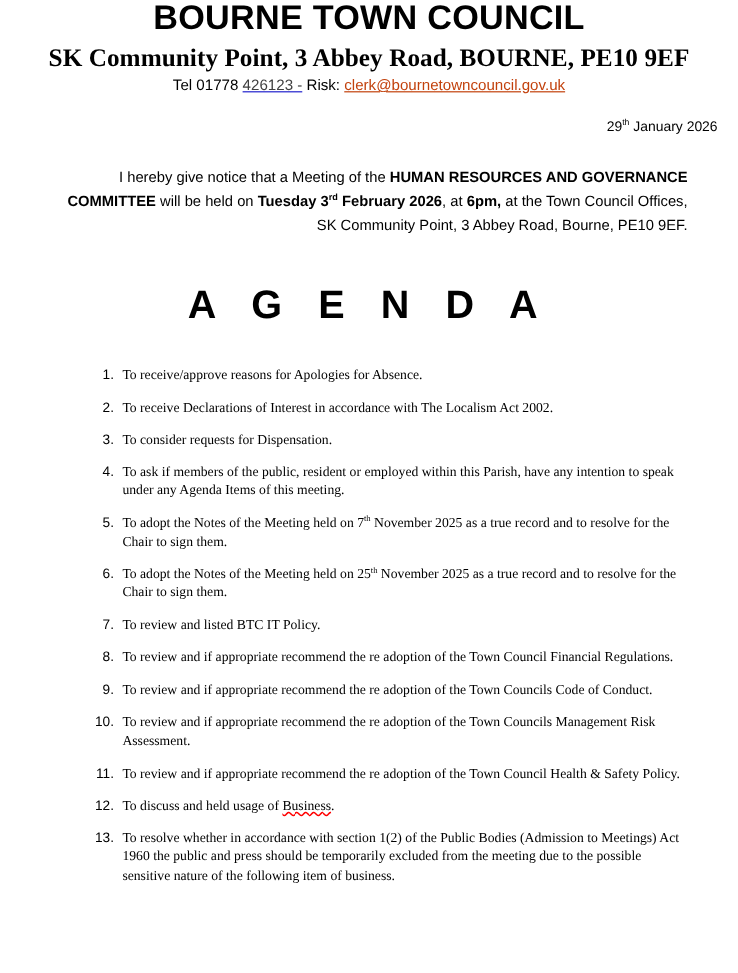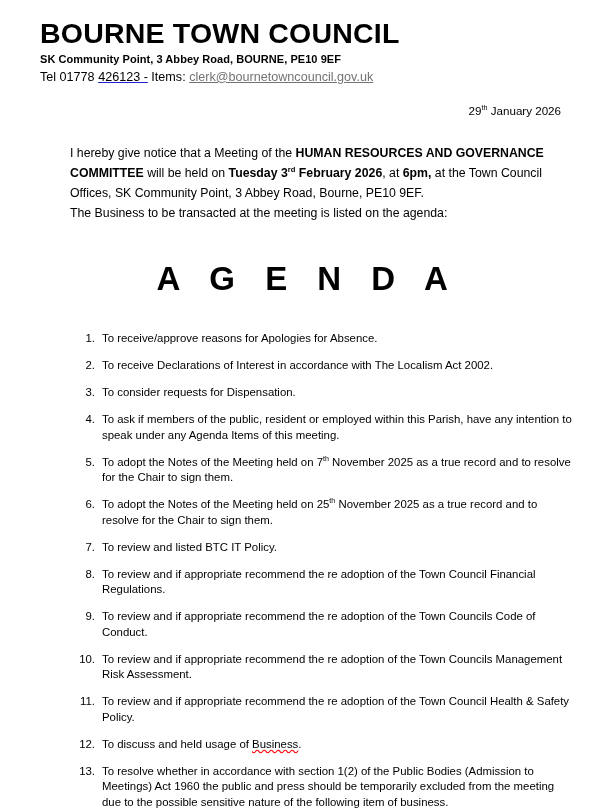--- a/index.html
+++ b/index.html
@@ -15,83 +15,82 @@
     height: 811px;
     background: #ffffff;
     overflow: hidden;
     font-family: "Liberation Sans", sans-serif;
     color: #000000;
     -webkit-font-smoothing: antialiased;
   }
 
   
   .letterhead {
-    text-align: left;
-    padding-top: 18px;
-    margin-left: 40px;
+    text-align: center;
   }
 
   .org-title {
     font-size: 28.5px;
     font-weight: bold;
     letter-spacing: 0.2px;
     line-height: 1.12;
     white-space: nowrap;
   }
 
   .org-address {
-    font-size: 11px;
+    font-size: 21px;
     font-weight: bold;
     letter-spacing: 0.05px;
     line-height: 1.25;
     margin-top: 3px;
     white-space: nowrap;
+    font-family: Liberation Serif, serif;
   }
 
   .org-contact {
     font-size: 12.6px;
     font-weight: normal;
     line-height: 1.25;
     margin-top: 3px;
     white-space: nowrap;
   }
 
   .tel-link {
-    color: #000000;
+    color: #404040;
     text-decoration: underline;
     text-decoration-color: #2222cc;
   }
 
   .email-link {
-    color: #737373;
+    color: #c2410c;
     text-decoration: underline;
   }
 
   
   .date-line {
     text-align: right;
     font-size: 11.6px;
     margin-top: 19px;
-    padding-right: 54px;
+    padding-right: 17px;
   }
 
   sup {
     font-size: 0.62em;
     vertical-align: super;
     line-height: 0;
   }
 
   
   .notice {
     margin-top: 27px;
-    margin-left: 70px;
+    margin-left: 48px;
     margin-right: 42px;
     font-size: 12.3px;
     line-height: 1.62;
-    text-align: left;
+    text-align: right;
   }
 
   .notice b { font-weight: bold; }
 
   
   .agenda-heading {
     text-align: center;
     font-size: 33px;
     font-weight: bold;
     letter-spacing: 10.5px;
@@ -116,50 +115,50 @@
 
   .item-number {
     flex: 0 0 24px;
     text-align: right;
     padding-right: 7px;
     box-sizing: border-box;
   }
 
   .item-text {
     flex: 1 1 auto;
+    font-family: Liberation Serif, serif;
   }
 
   
   .spellcheck {
     text-decoration: underline wavy #ff0000;
     text-decoration-skip-ink: none;
   }
 </style>
 </head>
 <body>
 
 <div class="page">
 
   <div class="letterhead">
     <div class="org-title">BOURNE TOWN COUNCIL</div>
 
     <div class="org-address">SK Community Point, 3 Abbey Road, BOURNE, PE10 9EF</div>
 
     <div class="org-contact">
-      <span>Tel 01778 </span><a class="tel-link" href="#">426123 -</a><span>  Items: </span><a class="email-link" href="#">clerk@bournetowncouncil.gov.uk</a>
+      <span>Tel 01778 </span><a class="tel-link" href="#">426123 -</a><span>  Risk: </span><a class="email-link" href="#">clerk@bournetowncouncil.gov.uk</a>
     </div>
   </div>
 
   <div class="date-line">
     <span>29</span><sup>th</sup><span> January 2026</span>
   </div>
 
   <div class="notice">
     <span>I hereby give notice that a Meeting of the </span><b>HUMAN RESOURCES AND GOVERNANCE COMMITTEE</b><span> will be held on </span><b><span>Tuesday 3</span><sup>rd</sup><span> February 2026</span></b><span>, at </span><b>6pm,</b><span> at the Town Council Offices, SK Community Point, 3 Abbey Road, Bourne, PE10 9EF.</span><br>
-    <span>The Business to be transacted at the meeting is listed on the agenda:</span>
   </div>
 
   <div class="agenda-heading">A G E N D A</div>
 
   <div class="agenda-list">
 
     <div class="agenda-item">
       <span class="item-number">1.</span>
       <span class="item-text">To receive/approve reasons for Apologies for Absence.</span>
     </div>

